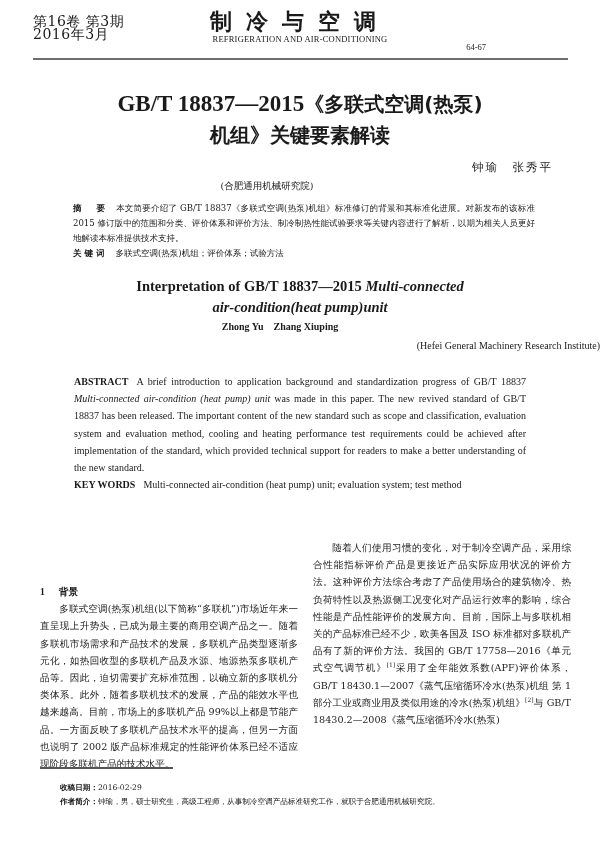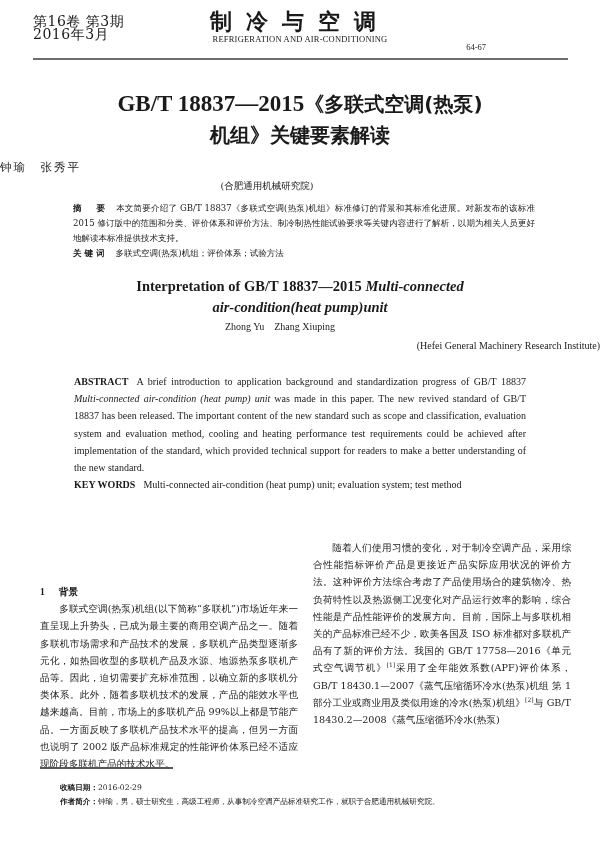--- a/index.html
+++ b/index.html
@@ -11,31 +11,31 @@
     .hdr-center { left: 0; width: 600px; top: 8px; text-align: center; }
     .journal-cn { font-size: 22px; font-weight: bold; letter-spacing: 14px; line-height: 26px; font-family: "DejaVu Serif", serif; }
     .journal-en { font-size: 8.5px; letter-spacing: 0.2px; font-family: "Liberation Serif", serif; margin-top: 0px; }
     .hdr-pages { right: 114px; top: 42px; font-size: 8.5px; font-family: "Liberation Serif", serif; position:absolute; }
     .hdr-rule { left: 33px; width: 535px; top: 58px; height: 2px; background: #6e6e6e; }
 
     
     .title { left: 0; width: 600px; top: 88px; text-align: center; font-size: 21px; font-weight: bold; line-height: 31px; }
     .title .en { font-family: "Liberation Serif", serif; font-size: 23px; }
     .title .cn { font-family: "DejaVu Sans", sans-serif; font-size: 20px; }
-    .authors-cn { left: 0; width: 553px; top: 160px; text-align: left; font-size: 11.5px; letter-spacing: 2px; word-spacing: 10px; }
+    .authors-cn { left: 0; width: 553px; top: 160px; text-align: right; font-size: 11.5px; letter-spacing: 2px; word-spacing: 10px; }
     .affil-cn { left: 0; width: 534px; top: 180px; text-align: center; font-size: 9.5px; }
 
     
     .abs-cn { left: 73px; width: 462px; top: 201px; font-size: 8.5px; line-height: 15px; text-align: justify; }
     .lbl { font-weight: bold; margin-right: 8px; letter-spacing: 3px; }
 
     
     .title-en { left: 0; width: 600px; top: 276px; text-align: center; font-family: "Liberation Serif", serif; font-weight: bold; font-size: 14.5px; line-height: 21px; }
     .title-en i { font-style: italic; }
-    .authors-en { left: 0; width: 560px; top: 320px; text-align: center; font-family: "Liberation Serif", serif; font-size: 10px; }
+    .authors-en { left: 0; width: 560px; top: 320px; text-align: center; font-family: "Liberation Serif", serif; font-size: 10px; font-weight: bold; }
     .affil-en { left: 0; width: 600px; top: 340px; text-align: right; font-family: "Liberation Serif", serif; font-size: 10px; }
 
     
     .abs-en { left: 74px; width: 452px; top: 373px; font-family: "Liberation Serif", serif; font-size: 10px; line-height: 17.2px; text-align: justify; }
     .abs-en b { font-weight: bold; margin-right: 8px; }
     .abs-en i { font-style: italic; }
 
     
     .col { font-size: 9.6px; line-height: 17.2px; text-align: justify; width: 258px; }
     .col-left { left: 40px; top: 537px; }

